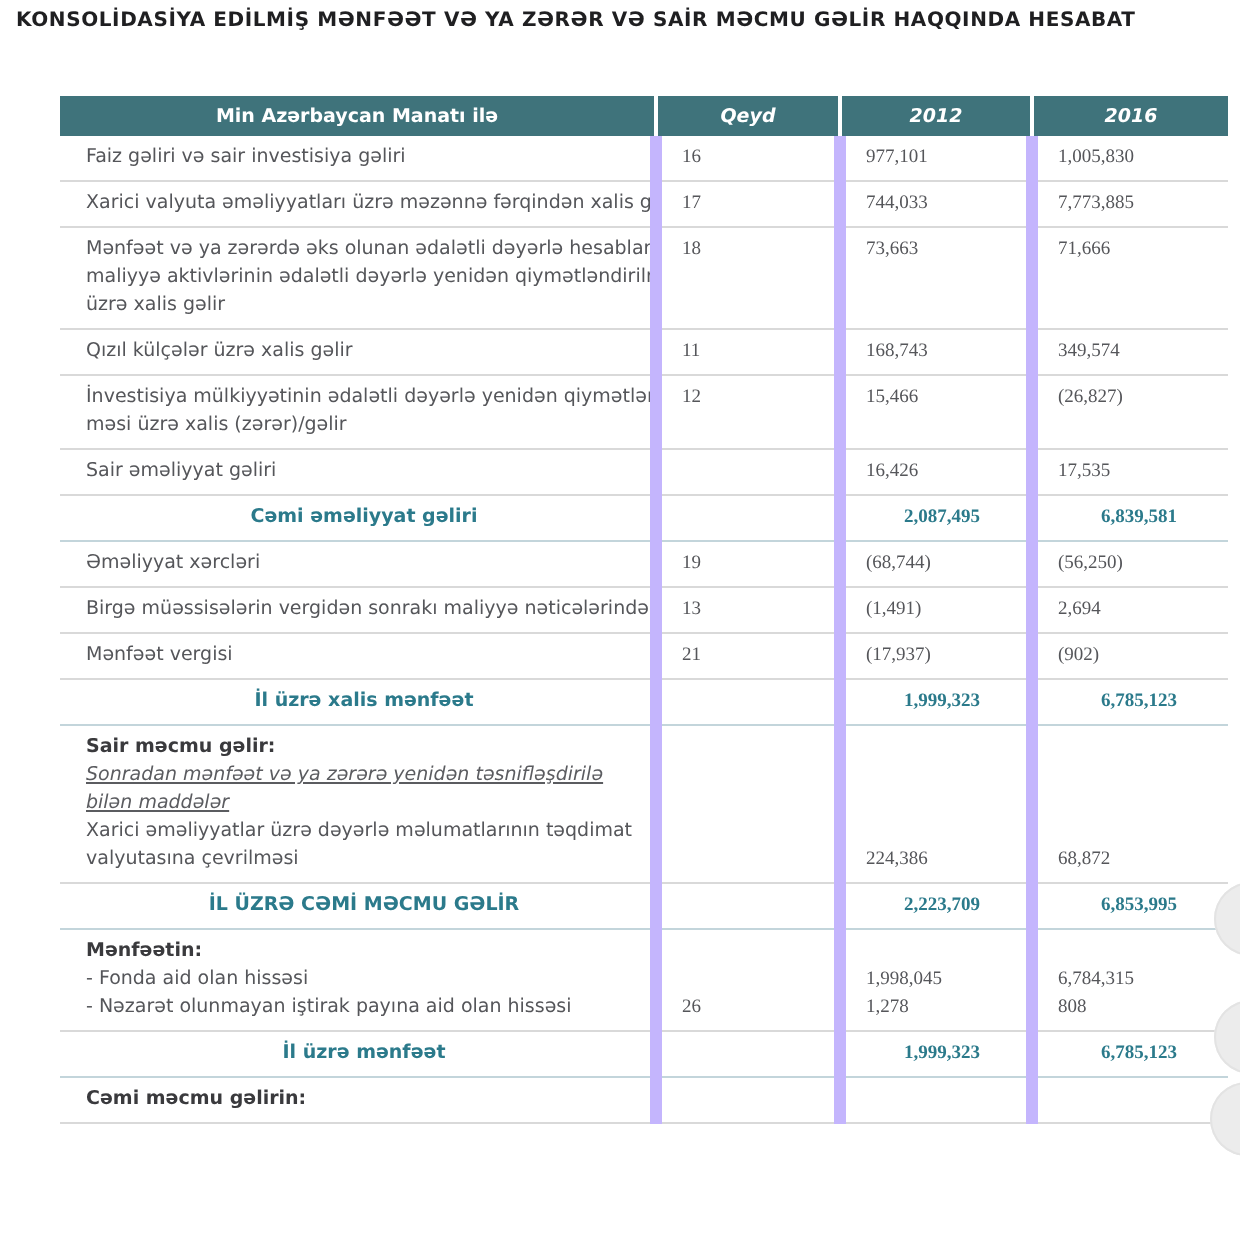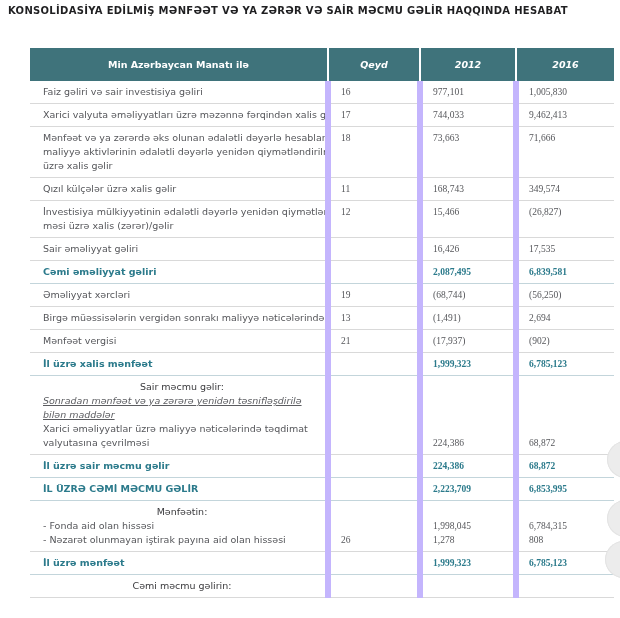--- a/index.html
+++ b/index.html
@@ -18,37 +18,37 @@
     position: absolute; left: 30px; top: 48px; width: 584px;
     border-collapse: collapse; table-layout: fixed;
   }
   .fin-table col.c-label { width: 298px; }
   .fin-table col.c-qeyd  { width: 92px; }
   .fin-table col.c-2017  { width: 96px; }
   .fin-table col.c-2016  { width: 98px; }
   .fin-table th {
     background: #3f737b; color: #ffffff;
     font-size: 9.5px; font-weight: bold; text-align: center;
-    padding: 4px 4px; height: 33px;
+    padding: 4px 4px; height: 20px;
   }
   .fin-table th + th { border-left: 2px solid #ffffff; font-style: italic; }
   .fin-table td {
     vertical-align: top;
     padding: 4px 4px 4px 10px;
     font-size: 9.5px; color: #55565a;
     border-bottom: 1px solid #d9d9d9;
     overflow: hidden;
   }
   .fin-table td:first-child { padding-left: 13px; }
   .fin-table td + td { border-left: 6px solid #c4b5fd; font-family: Liberation Serif, serif; }
   .line { line-height: 14px; min-height: 14px; white-space: nowrap; }
-  .ls-b { font-weight: normal; color: #3a3a3d; text-align: center; }
+  .ls-b { font-weight: bold; color: #3a3a3d; }
   .ls-i { font-style: italic; color: #5b5c60; text-decoration: underline; }
   tr.row-teal td { color: #2b7a8b; font-weight: bold; }
-  tr.row-teal td { border-bottom-color: #c3d5db; }
+  tr.row-teal td { border-bottom-color: #c3d5db; text-align: center; }
   tr.row-boldDark td { color: #2d2d30; font-weight: bold; }
   .edge-circle {
     position: absolute;
     width: 37px; height: 37px; border-radius: 50%;
     background: #ececec;
     box-shadow: inset 0 0 0 1px #e3e3e3;
   }
   #circle-1 { left: 607px; top: 441px; }
   #circle-2 { left: 607px; top: 500px; }
   #circle-3 { left: 605px; top: 541px; }
@@ -92,21 +92,21 @@
         <td>
           <div class="line">Xarici valyuta əməliyyatları üzrə məzənnə fərqindən xalis gəlir</div>
         </td>
         <td>
           <div class="line">17</div>
         </td>
         <td>
           <div class="line">744,033</div>
         </td>
         <td>
-          <div class="line">9,462,413</div>
+          <div class="line">7,773,885</div>
         </td>
       </tr>
       <tr class="row-normal">
         <td>
           <div class="line">Mənfəət və ya zərərdə əks olunan ədalətli dəyərlə hesablanmış</div>
           <div class="line">maliyyə aktivlərinin ədalətli dəyərlə yenidən qiymətləndirilməsi</div>
           <div class="line">üzrə xalis gəlir</div>
         </td>
         <td>
           <div class="line">18</div>
@@ -238,21 +238,21 @@
         </td>
         <td>
           <div class="line">6,785,123</div>
         </td>
       </tr>
       <tr class="row-normal">
         <td>
           <div class="line ls-b">Sair məcmu gəlir:</div>
           <div class="line ls-i">Sonradan mənfəət və ya zərərə yenidən təsnifləşdirilə</div>
           <div class="line ls-i">bilən maddələr</div>
-          <div class="line">Xarici əməliyyatlar üzrə maliyyə nəticələrində təqdimat</div>
+          <div class="line">Xarici əməliyyatlar üzrə dəyərlə məlumatlarının təqdimat</div>
           <div class="line">valyutasına çevrilməsi</div>
         </td>
         <td>
           <div class="line">&nbsp;</div>
           <div class="line">&nbsp;</div>
           <div class="line">&nbsp;</div>
           <div class="line">&nbsp;</div>
           <div class="line">&nbsp;</div>
         </td>
         <td>
@@ -260,34 +260,20 @@
           <div class="line">&nbsp;</div>
           <div class="line">&nbsp;</div>
           <div class="line">&nbsp;</div>
           <div class="line">224,386</div>
         </td>
         <td>
           <div class="line">&nbsp;</div>
           <div class="line">&nbsp;</div>
           <div class="line">&nbsp;</div>
           <div class="line">&nbsp;</div>
-          <div class="line">68,872</div>
-        </td>
-      </tr>
-      <tr class="row-teal">
-        <td>
-          <div class="line">İl üzrə sair məcmu gəlir</div>
-        </td>
-        <td>
-          <div class="line">&nbsp;</div>
-        </td>
-        <td>
-          <div class="line">224,386</div>
-        </td>
-        <td>
           <div class="line">68,872</div>
         </td>
       </tr>
       <tr class="row-teal">
         <td>
           <div class="line">İL ÜZRƏ CƏMİ MƏCMU GƏLİR</div>
         </td>
         <td>
           <div class="line">&nbsp;</div>
         </td>

